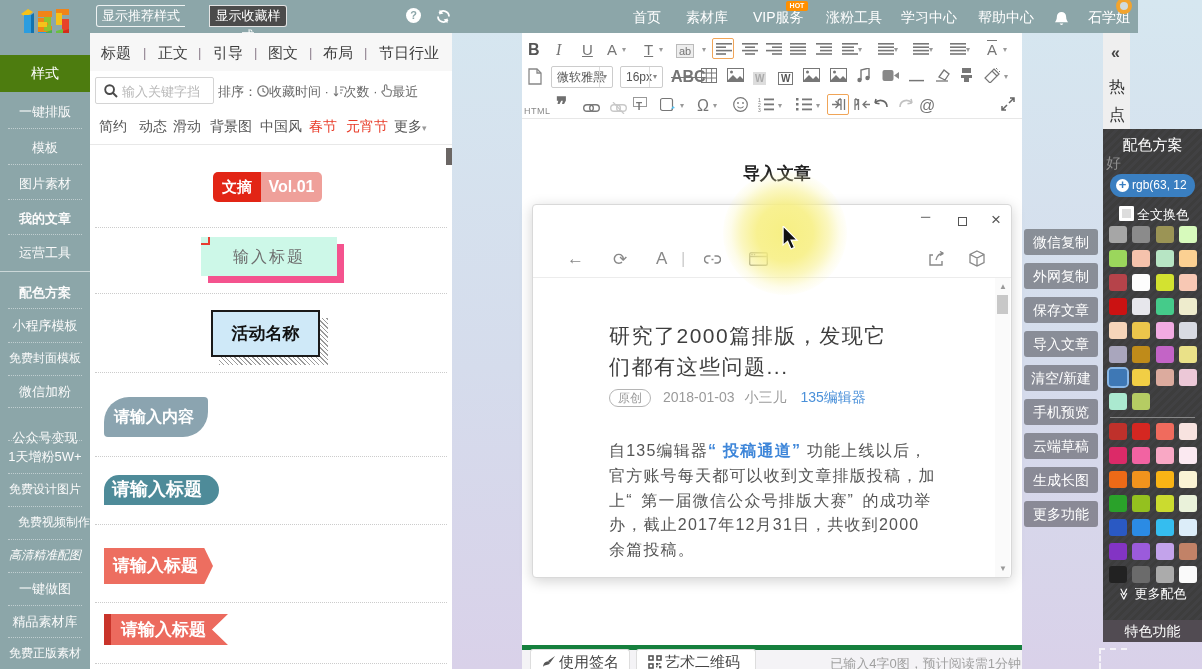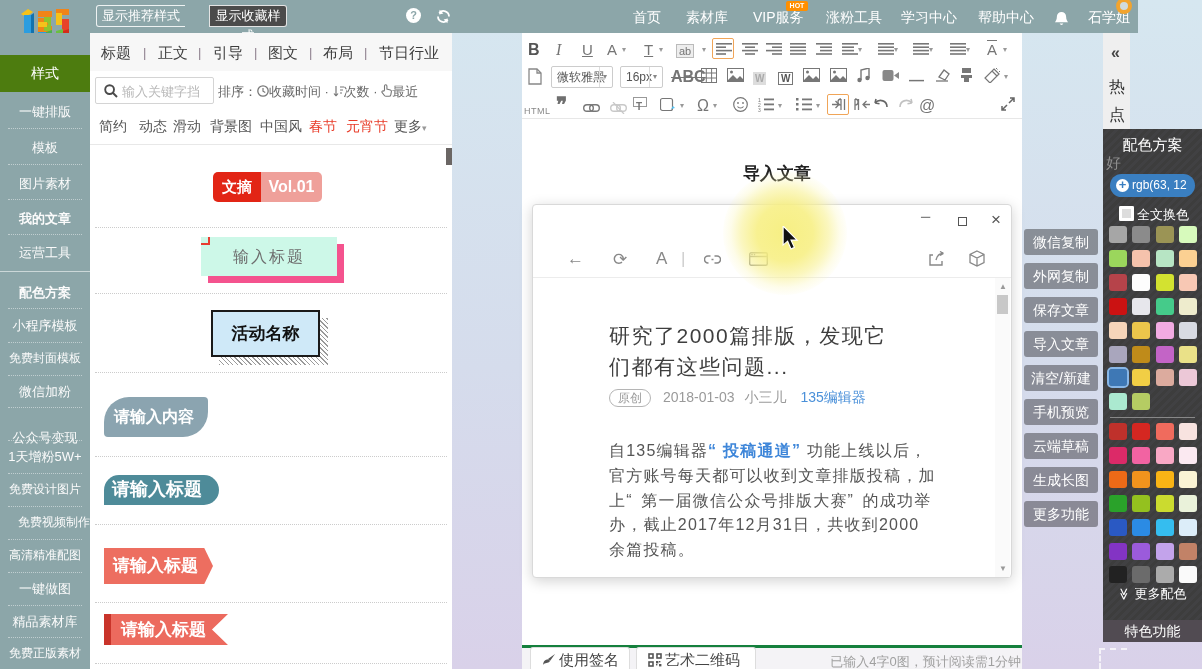--- a/index.html
+++ b/index.html
@@ -83,21 +83,21 @@
 #dtitle{position:absolute;left:76px;top:115px;width:360px;font-size:21px;color:#3e3e3e;line-height:31px;letter-spacing:1.5px;}
 #dmeta{position:absolute;left:76px;top:184px;width:360px;font-size:14px;color:#9a9a9a;}
 #dbody{position:absolute;left:76px;top:234px;width:345px;font-size:16px;color:#555;line-height:24.8px;
 letter-spacing:1.2px;white-space:nowrap;}
 #dscroll{position:absolute;right:1px;top:73px;width:15px;height:299px;background:#fafafa;}
 #dthumb{position:absolute;left:2px;top:17px;width:11px;height:19px;background:#c8c8c8;}
 
 #glow{position:absolute;z-index:30;left:201px;top:138px;width:124px;height:124px;border-radius:50%;
 background:radial-gradient(circle,rgba(246,238,122,.93) 0%,rgba(247,239,130,.88) 32%,rgba(248,241,148,.6) 50%,rgba(250,244,168,.25) 62%,rgba(251,246,185,0) 73%);}
 
-#bbar{position:absolute;left:0;top:612px;width:500px;height:24px;border-top:3px solid #15803d;background:#f4f3f6;}
+#bbar{position:absolute;left:0;top:612px;width:500px;height:24px;border-top:5px solid #15803d;background:#f4f3f6;}
 .btab{position:absolute;top:-1px;height:25px;border:1px solid #ddd;border-bottom:none;background:#fff;
 border-radius:3px 3px 0 0;font-size:15px;color:#444;line-height:24px;}
 #binfo{position:absolute;right:1px;top:5px;font-size:13px;color:#a0a0a0;}
 
 .rbtn{position:absolute;left:1024px;width:74px;height:26px;background:rgba(52,52,56,.47);border-radius:3px;
 color:#fff;font-size:14px;text-align:center;line-height:26px;}
 
 #rstrip{position:absolute;left:1103px;top:33px;width:27px;height:609px;background:#efefef;}
 
 #cpanel{position:absolute;left:1103px;top:129px;width:99px;height:493px;background:repeating-linear-gradient(135deg,#3d3d3d 0 3px,#414143 3px 6px);}
@@ -164,21 +164,21 @@
   <div class="lsbitem" style="top:211px;">运营工具</div>
   <div class="lsolid" style="top:238px;"></div>
   <div class="lsbitem" style="top:251px;font-weight:bold;">配色方案</div>
   <div class="lsbitem" style="top:284px;">小程序模板</div>
   <div class="lsbitem" style="top:317px;font-size:12px;">免费封面模板</div>
   <div class="lsbitem" style="top:350px;">微信加粉</div>
   <div class="lsbitem" style="top:396px;">公众号变现</div>
   <div class="lsbitem" style="top:415px;">1天增粉5W+</div>
   <div class="lsbitem" style="top:448px;font-size:12px;">免费设计图片</div>
   <div class="lsbitem" style="top:481px;font-size:12px;text-align:right;">免费视频制作</div>
-  <div class="lsbitem" style="top:514px;font-size:12px;">高清精准配图</div>
+  <div class="lsbitem" style="top:514px;font-size:12px;font-style:italic;">高清精准配图</div>
   <div class="lsbitem" style="top:547px;">一键做图</div>
   <div class="lsbitem" style="top:580px;">精品素材库</div>
   <div class="lsbitem" style="top:612px;font-size:12px;">免费正版素材</div>
   <div class="ldot" style="top:95px;"></div>
   <div class="ldot" style="top:131px;"></div>
   <div class="ldot" style="top:166px;"></div>
   <div class="ldot" style="top:201px;"></div>
   <div class="ldot" style="top:275px;"></div>
   <div class="ldot" style="top:309px;"></div>
   <div class="ldot" style="top:342px;"></div>

